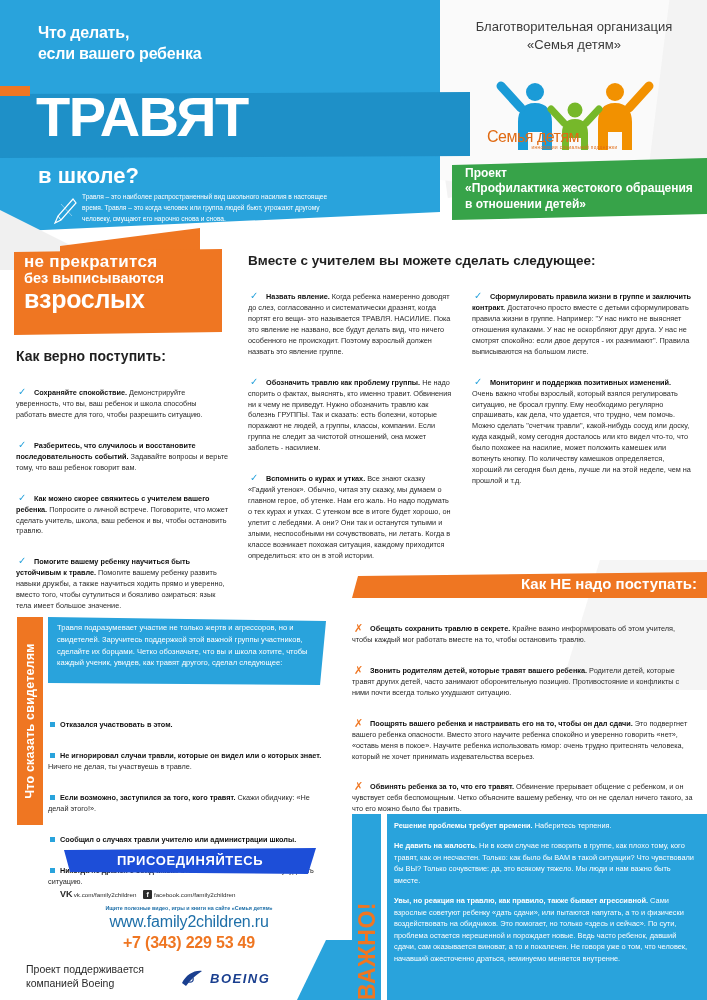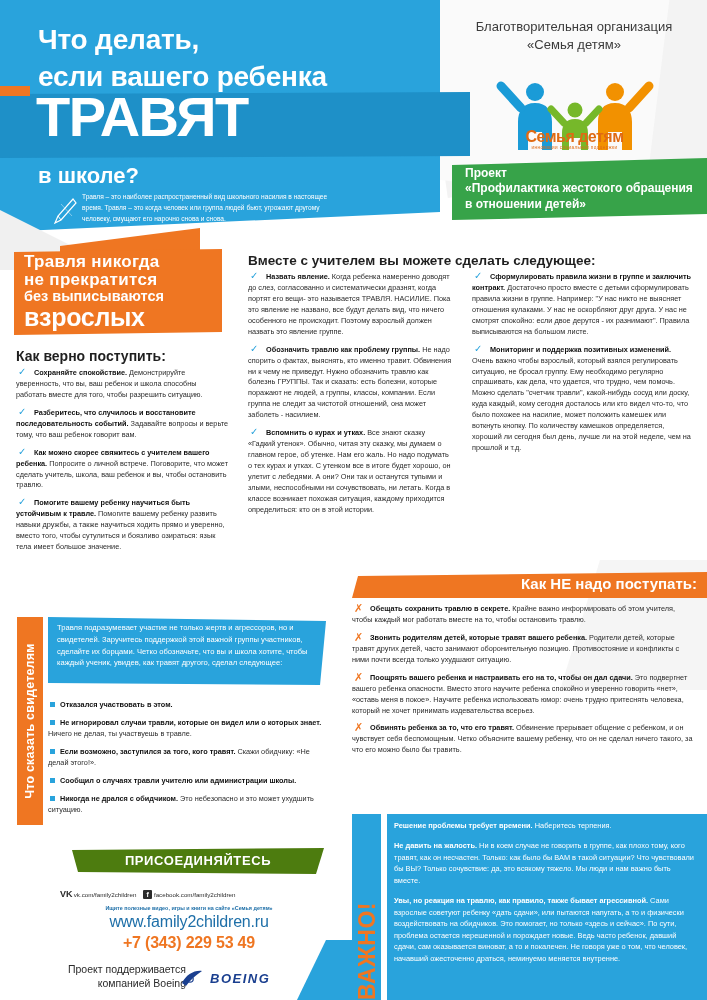--- a/index.html
+++ b/index.html
@@ -18,21 +18,21 @@
   .hdr-blue-band{
     position:absolute;left:0;top:92px;width:470px;height:66px;
     background:#1e90c8;
     clip-path:polygon(0 2px, 470px 0, 470px 64px, 0 66px);
   }
   .hdr-orange-strip{
     position:absolute;left:0;top:86px;width:30px;height:10px;background:#ef7622;
   }
   .title1{
     position:absolute;left:38px;top:22px;width:340px;
-    font-size:28px;font-weight:bold;color:#ffffff;line-height:1.32;
+    font-size:16px;font-weight:bold;color:#ffffff;line-height:1.32;
     letter-spacing:-.2px;
   }
   .title-big{
     position:absolute;left:36px;top:88px;width:400px;
     font-size:56px;font-weight:bold;color:#ffffff;line-height:1.02;
     letter-spacing:-1.5px;
   }
   .title3{
     position:absolute;left:38px;top:163px;
     font-size:22px;font-weight:bold;color:#ffffff;
@@ -43,22 +43,22 @@
   }
   .pencil-ico{position:absolute;left:52px;top:196px;width:26px;height:30px;}
 
   
   .org-name{
     position:absolute;left:455px;top:18px;width:238px;text-align:center;
     font-size:13px;color:#3b3b3b;line-height:1.35;
   }
   .logo-wrap{position:absolute;left:487px;top:62px;width:175px;height:98px;}
   .logo-word{
-    position:absolute;left:487px;top:128px;width:175px;text-align:center;
-    font-size:16px;font-weight:bold;color:#e06a12;letter-spacing:-.5px;
+    position:absolute;left:487px;top:128px;width:175px;
+    font-size:16px;font-weight:normal;color:#e06a12;letter-spacing:-.5px;
   }
   .logo-sub{
     position:absolute;left:487px;top:145px;width:175px;text-align:center;
     font-size:4.6px;color:#e06a12;letter-spacing:.4px;
   }
   .proj-green{
     position:absolute;left:452px;top:158px;width:255px;height:62px;
     background:#37a349;
     clip-path:polygon(0 7px, 255px 0, 255px 56px, 0 62px);
   }
@@ -89,21 +89,21 @@
   .col-mid{position:absolute;left:248px;top:272px;width:204px;}
   .col-right{position:absolute;left:472px;top:272px;width:222px;}
 
   .item{position:relative;margin-bottom:7px;padding-left:0;}
   .item p{margin:0;font-size:7.3px;line-height:1.5;color:#2b2b2b;}
   .item .lead{font-weight:bold;color:#111111;}
   .chk{
     position:absolute;left:2px;top:-1px;width:9px;height:9px;
     color:#29a3dc;font-size:10px;font-weight:bold;line-height:9px;
   }
-  .item .body{text-indent:18px;}
+  .item .body{text-indent:18px;margin-top:20px;}
 
   
   .together-head{
     position:absolute;left:248px;top:253px;width:450px;
     font-size:13.5px;font-weight:bold;color:#1f1f1f;
   }
 
   
   .not-bar{
     position:absolute;left:352px;top:572px;width:355px;height:26px;
@@ -140,22 +140,22 @@
   }
   .wit-items{position:absolute;left:48px;top:700px;width:278px;}
   .wit-items .bullet{
     position:absolute;left:2px;top:2px;width:5px;height:5px;background:#29a3dc;
   }
   .wit-items .item p{font-size:7.3px;line-height:1.5;}
   .wit-items .item .body{text-indent:12px;}
 
   
   .join-green{
-    position:absolute;left:72px;top:848px;width:252px;height:26px;
-    background:#4d7c0f;
+    position:absolute;left:64px;top:848px;width:252px;height:26px;
+    background:#1d4ed8;
     clip-path:polygon(0 2px, 252px 0, 244px 26px, 6px 24px);
   }
   .join-green span{
     position:absolute;left:0;top:0;width:252px;text-align:center;line-height:26px;
     color:#ffffff;font-size:13px;font-weight:bold;letter-spacing:.6px;
   }
   .social{position:absolute;left:60px;top:889px;width:260px;font-size:6.2px;color:#2b2b2b;}
   .social .si{display:inline-block;vertical-align:middle;}
   .vk-ico{width:12px;height:10px;color:#2b2b2b;font-weight:bold;font-size:9px;}
   .fb-ico{
@@ -169,21 +169,21 @@
   .site-url{
     position:absolute;left:56px;top:913px;width:266px;text-align:center;
     font-size:16px;font-weight:normal;color:#1e6fa8;letter-spacing:-.2px;
   }
   .phone{
     position:absolute;left:56px;top:934px;width:266px;text-align:center;
     font-size:16px;font-weight:bold;color:#ef7622;letter-spacing:-.2px;
   }
   .support{
     position:absolute;left:26px;top:963px;width:160px;
-    font-size:10.5px;color:#2b2b2b;line-height:1.32;text-align:right;
+    font-size:10.5px;color:#2b2b2b;line-height:1.32;
   }
   .boeing{
     position:absolute;left:178px;top:967px;width:120px;height:22px;
   }
 
   
   .imp-blue{
     position:absolute;left:352px;top:814px;width:355px;height:186px;
     background:#29a3dc;
   }
@@ -284,21 +284,20 @@
   <div class="proj-text">
     <div>Проект</div>
     <div>«Профилактика жестокого обращения в отношении детей»</div>
   </div>
 
   <div class="tri-bl doodle"></div>
   <div class="tri-orange-bl doodle"></div>
 
   <div class="orange-head"></div>
   <div class="orange-head-t">
-    <span class="oh-l1">Травля  никогда</span>
     <span class="oh-l2">не  прекратится</span>
     <span class="oh-l3">без выписываются</span>
     <span class="oh-l4">взрослых</span>
   </div>
 
   <div class="sec-head-dark" style="left:16px;top:348px;">Как верно поступить:</div>
 
   <div class="col-left">
     <div class="item">
       <span class="chk">✓</span>

